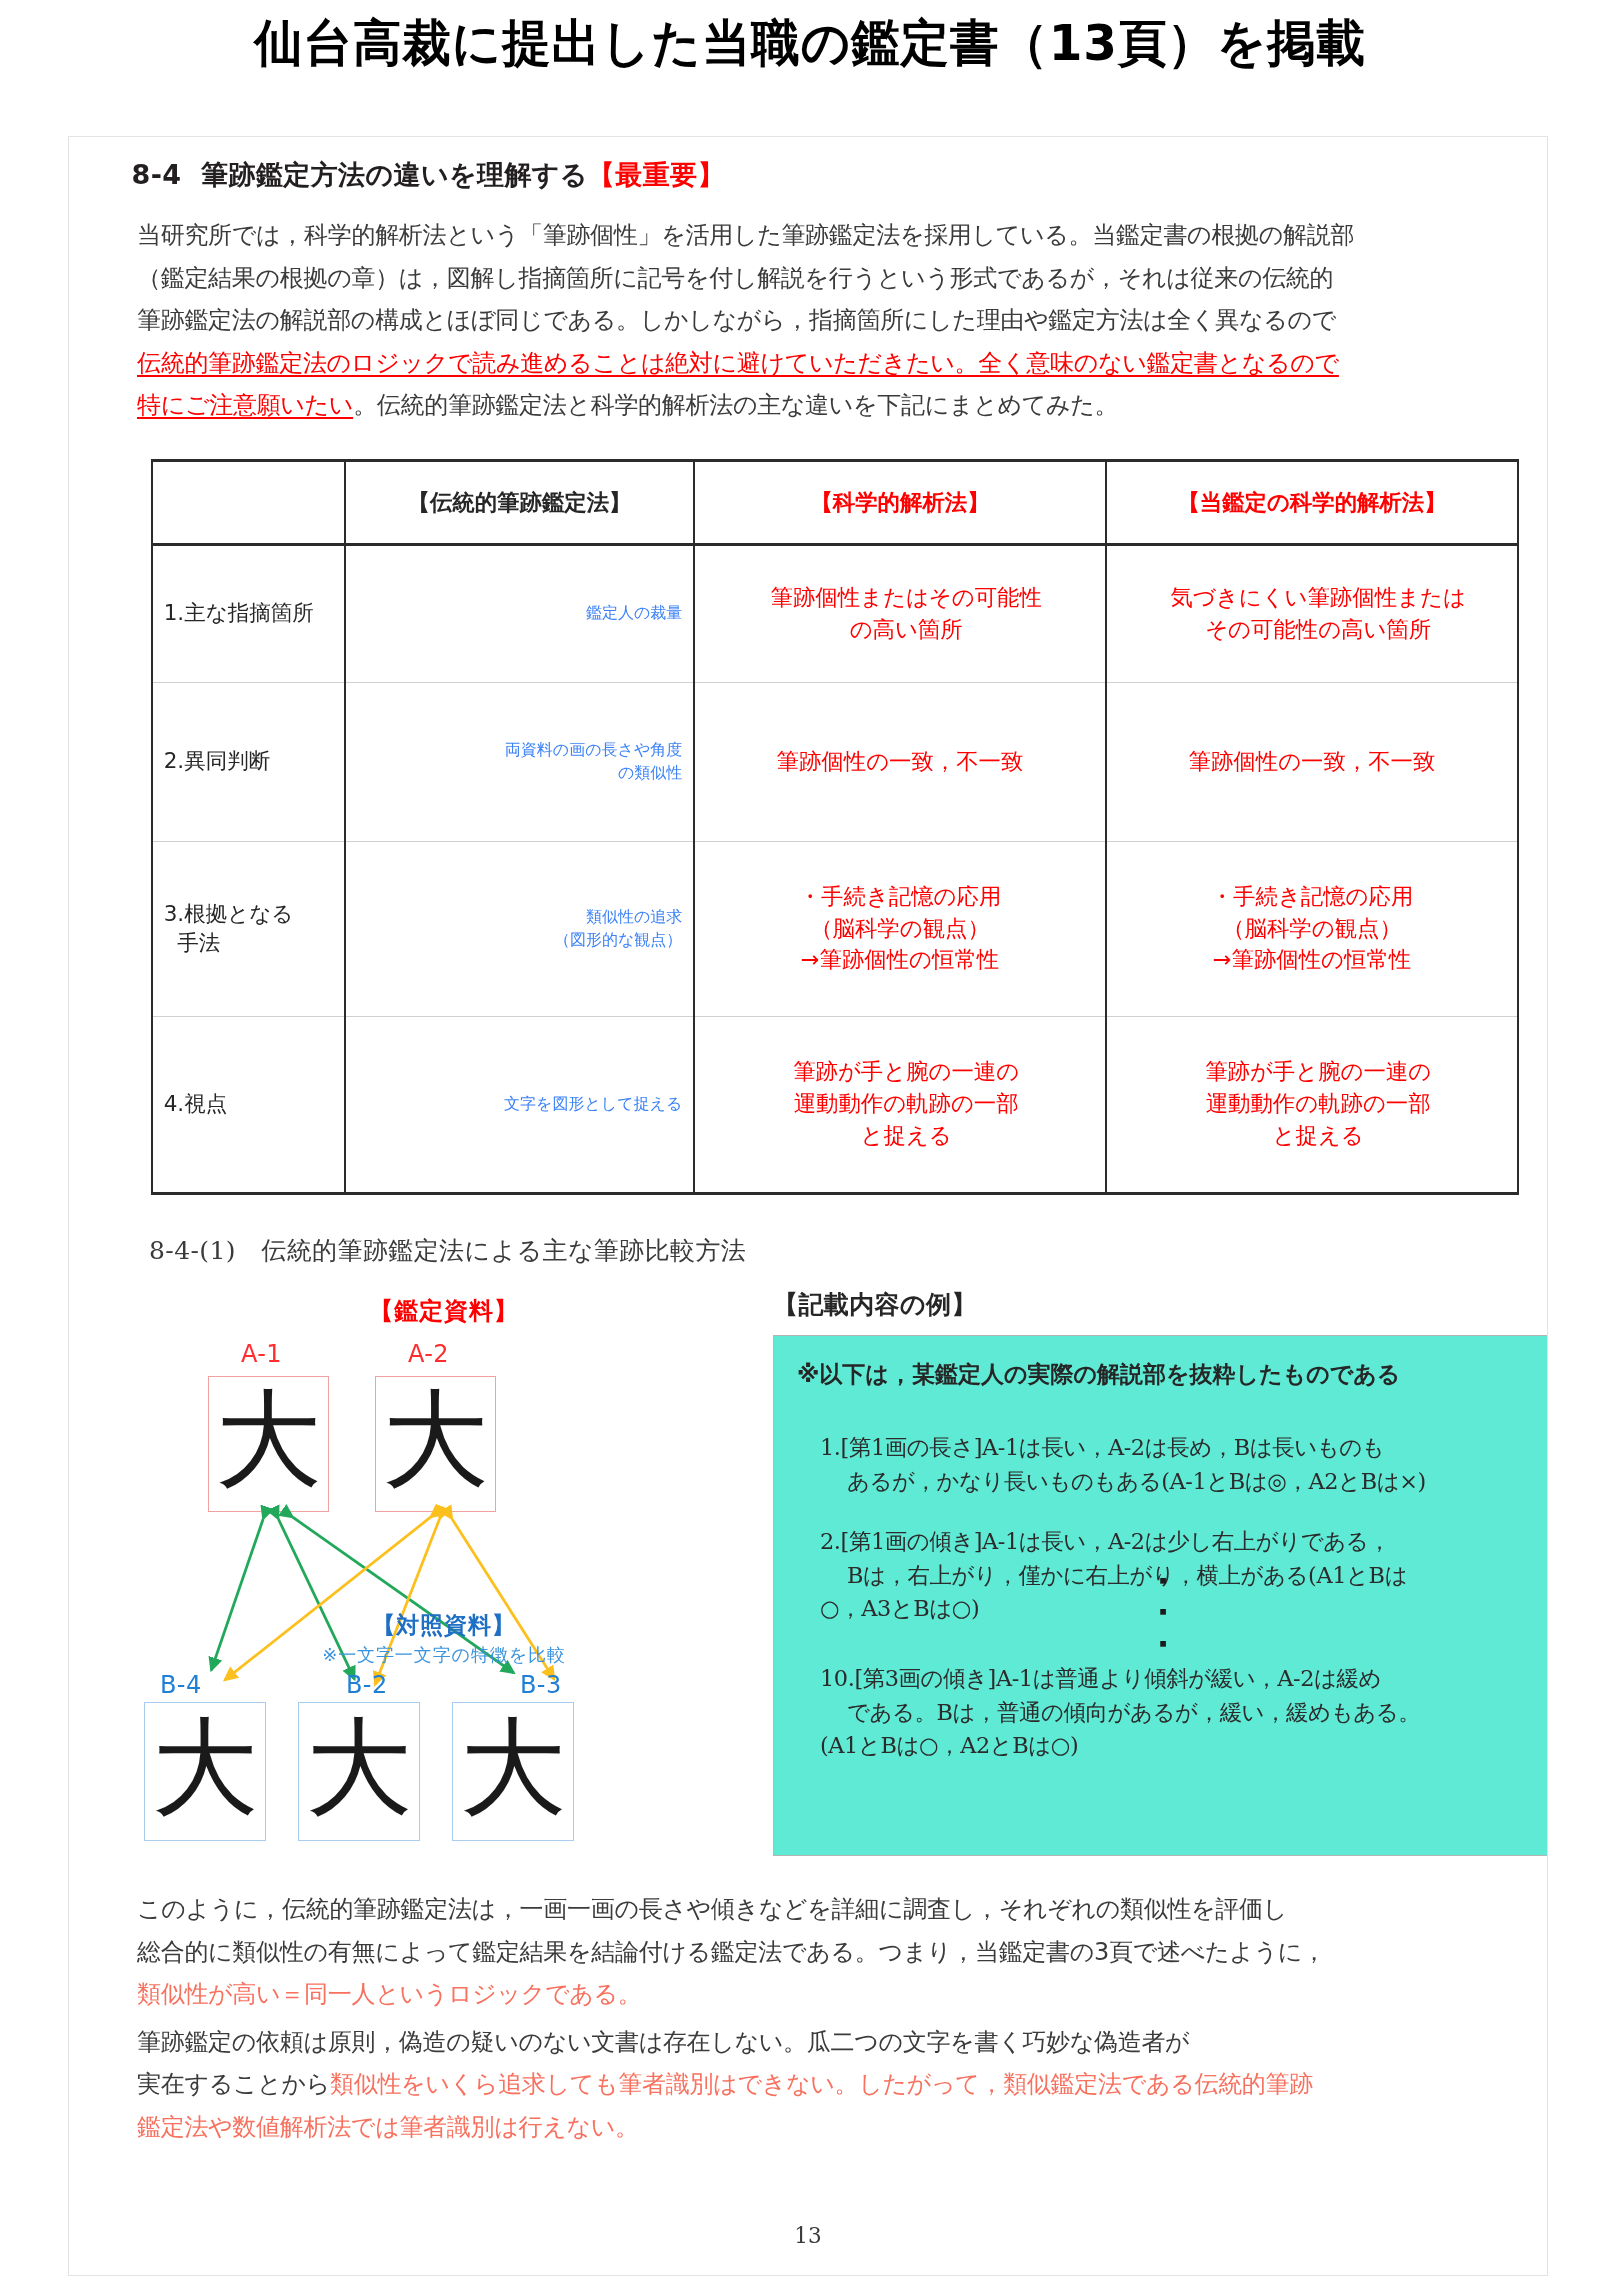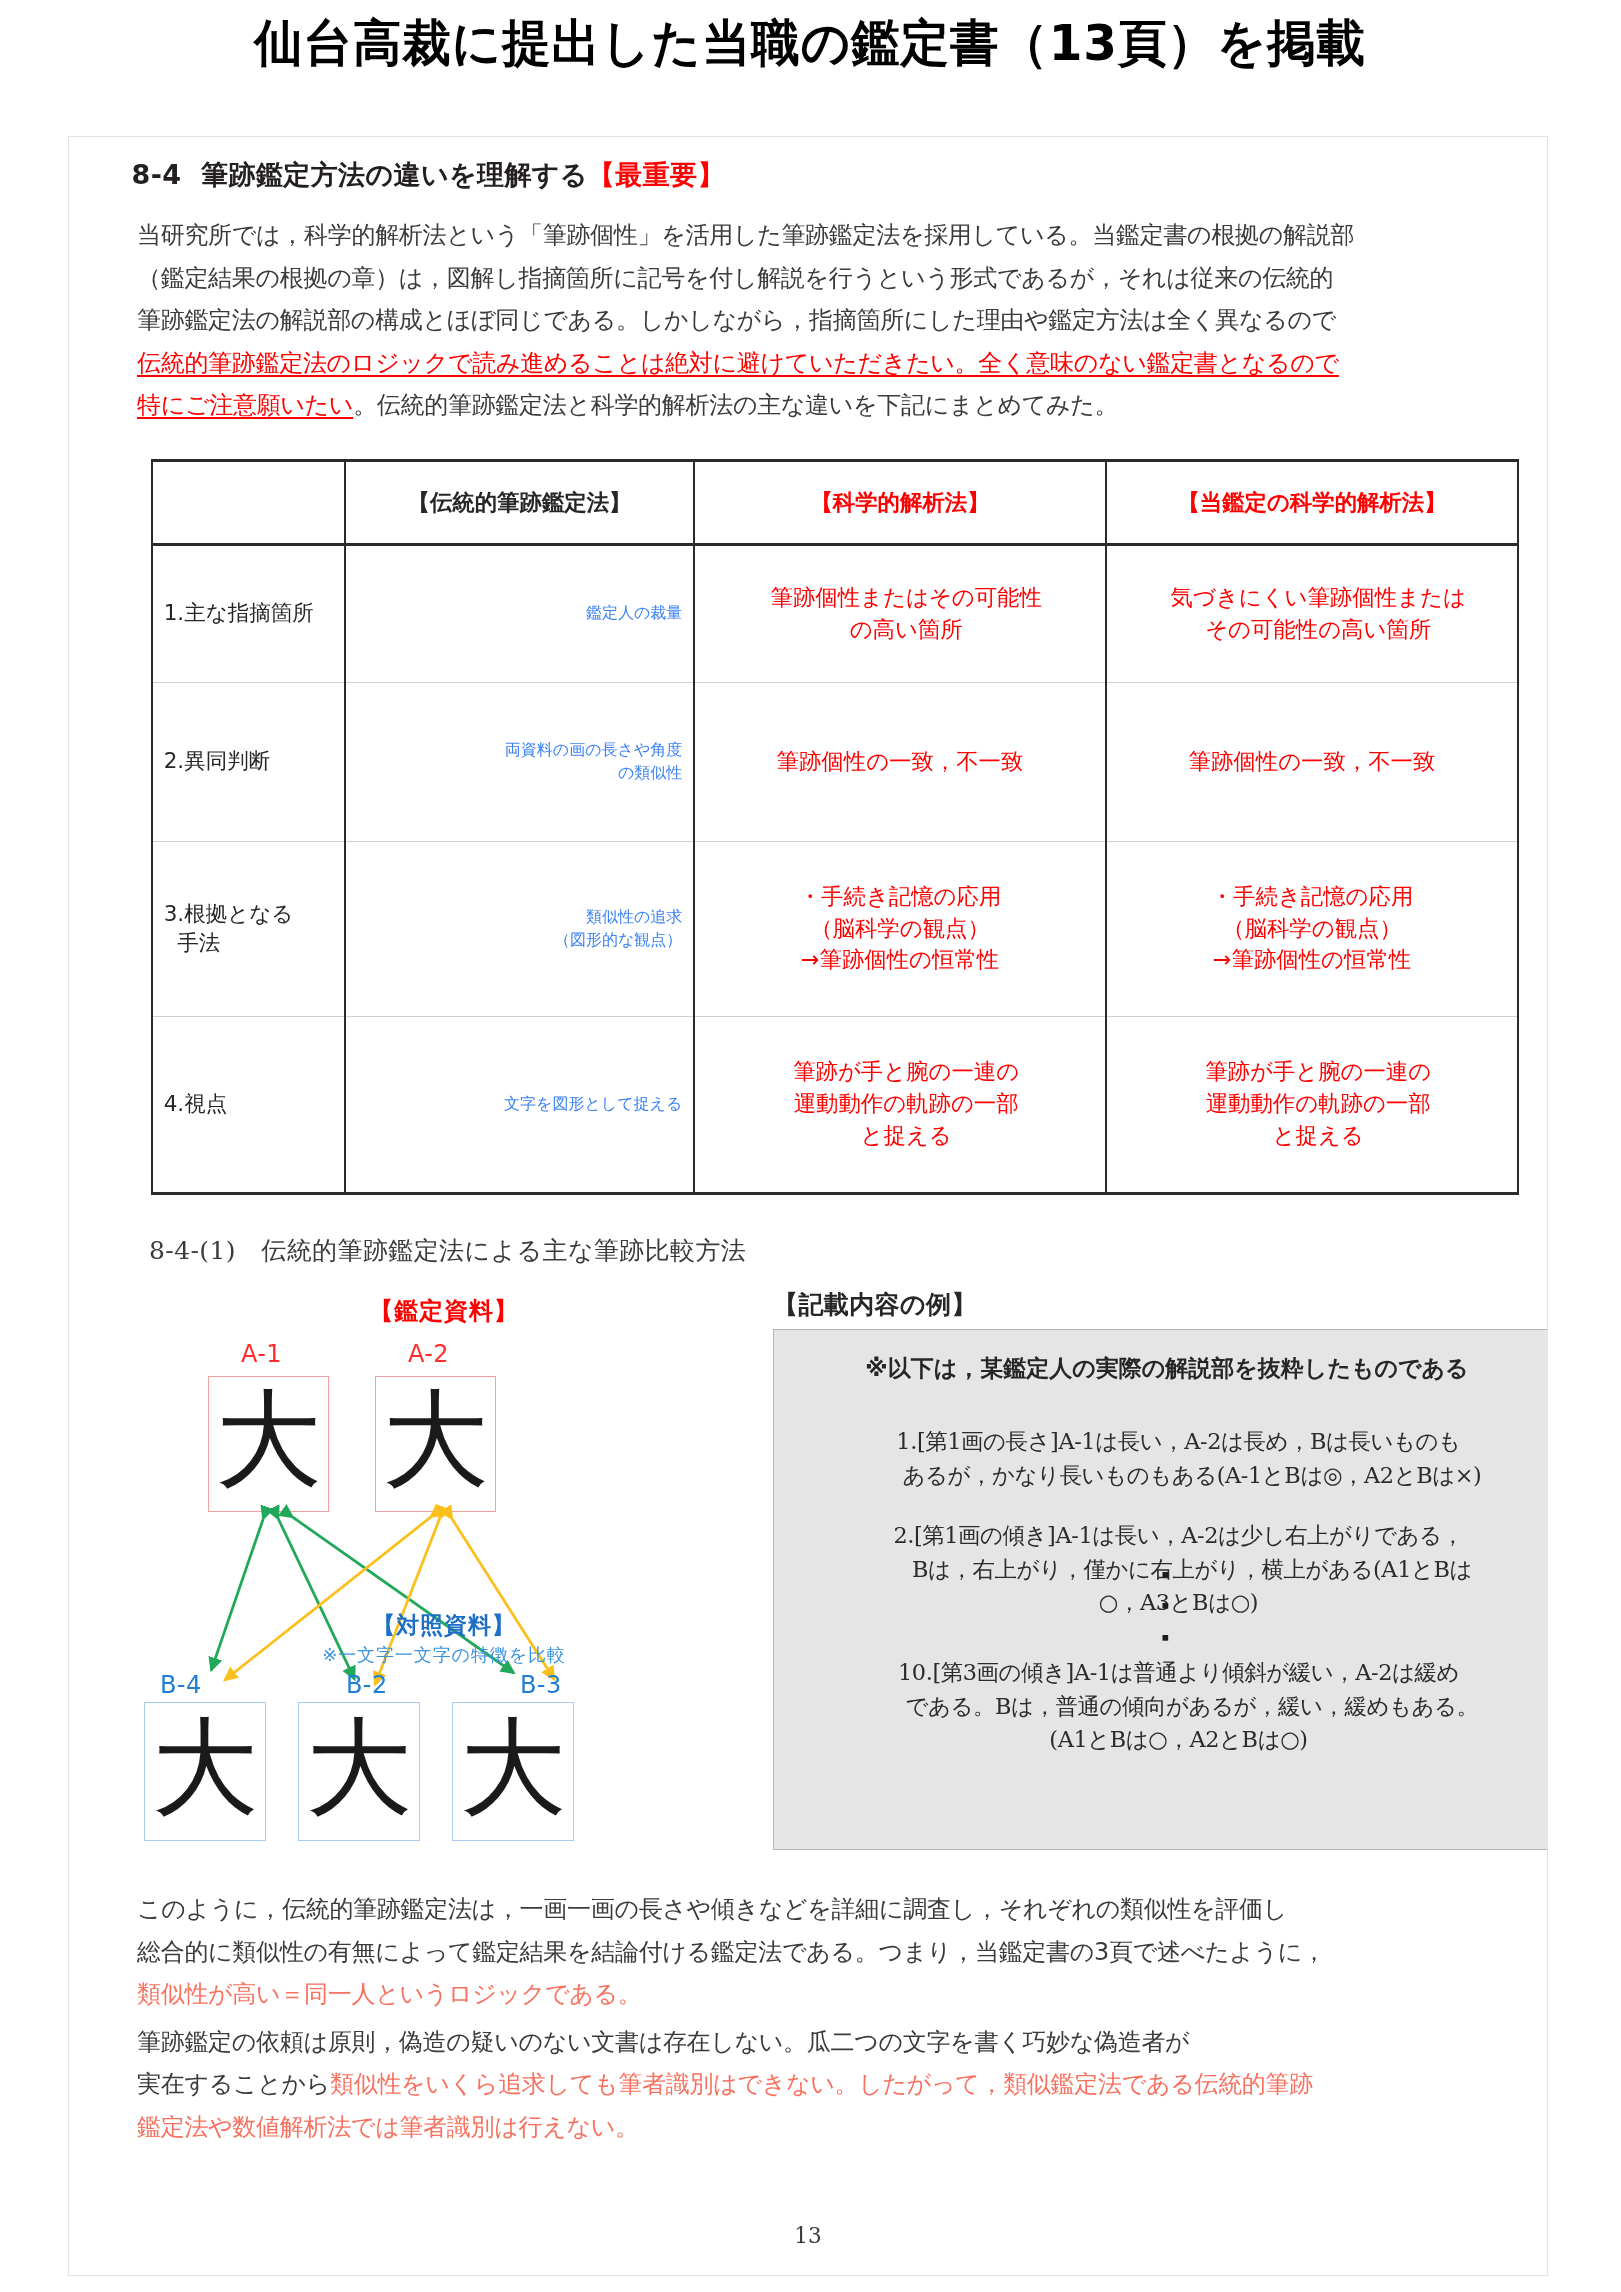--- a/index.html
+++ b/index.html
@@ -234,32 +234,31 @@
     position: absolute;
     left: 663px;
     top: 0;
     width: 788px;
   }
   .ex-title {
     font-family: "DejaVu Sans", sans-serif;
     font-weight: bold;
     font-size: 25px;
     color: #262626;
-    margin-bottom: 8px;
+    margin-bottom: 14px;
     letter-spacing: 0.4px;
   }
   .ex-box {
     border: 1.8px solid #b5b5b5;
     box-sizing: border-box;
     width: 788px;
     height: 521px;
     padding: 23px 23px 0 23px;
     position: relative;
-    background: #e5e5e5;
-    text-align: center;
+    background: #5eead4;
   }
   .ex-note {
     font-family: "DejaVu Sans", sans-serif;
     font-weight: bold;
     font-size: 23px;
     color: #262626;
     letter-spacing: 0px;
     margin-bottom: 41px;
   }
   .ex-item {

